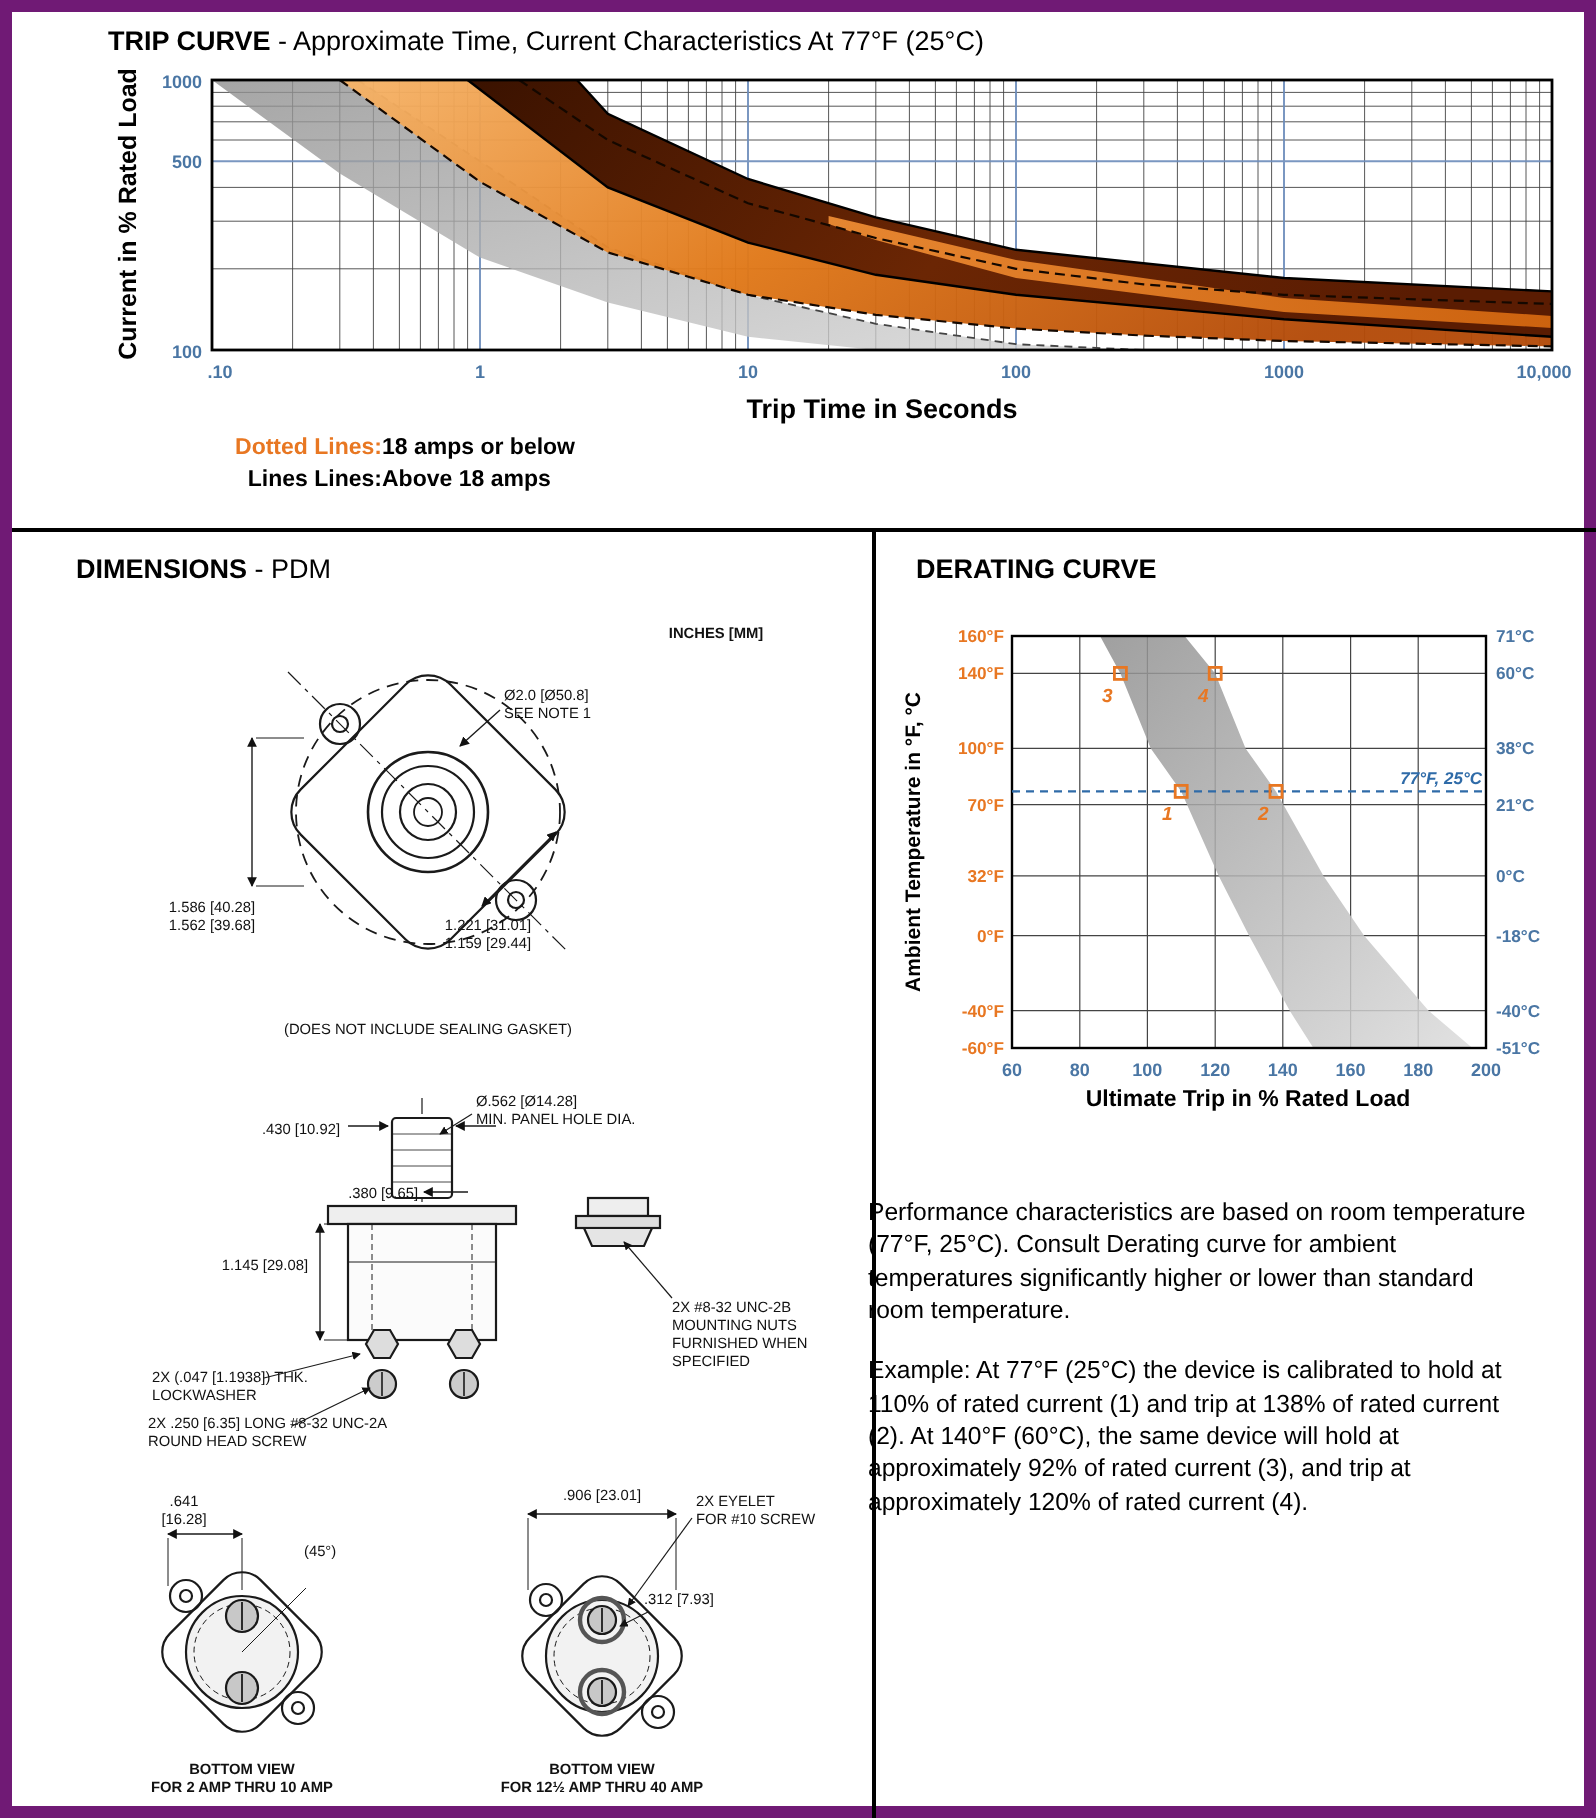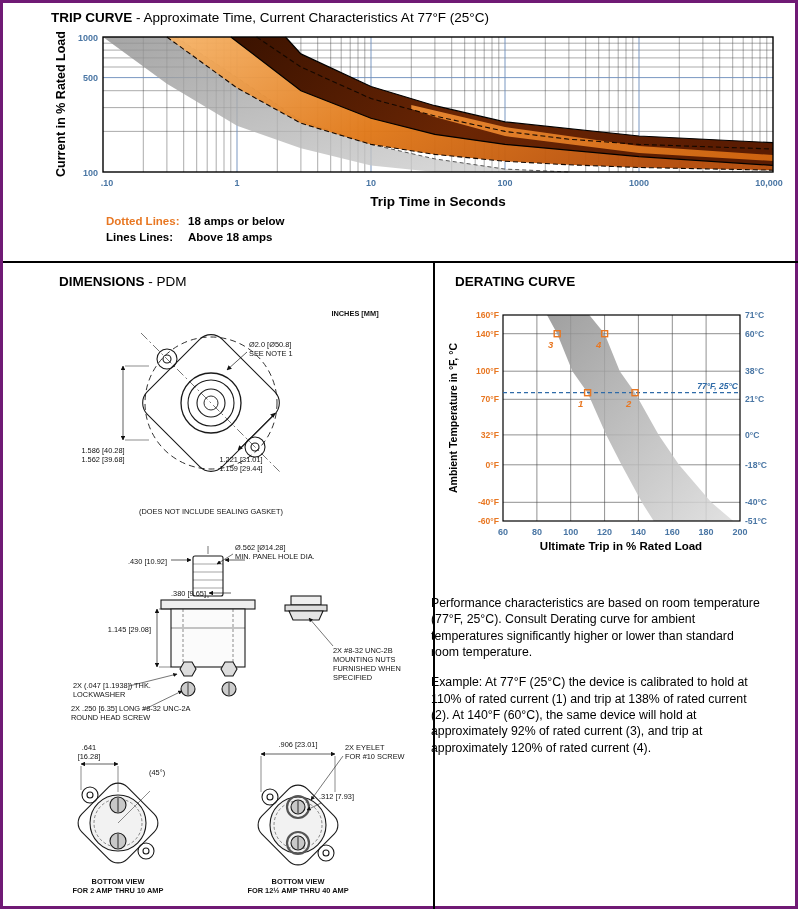--- a/index.html
+++ b/index.html
@@ -1,23 +1,23 @@
 <!DOCTYPE html>
 <html><head>
 <meta charset="utf-8">
 <style>
   * { margin:0; padding:0; box-sizing:border-box; }
   html,body { background:#fff; }
   body { width:798px; height:909px; position:relative; font-family:"Liberation Sans",sans-serif; color:#000; overflow:hidden; }
-  #page { position:absolute; inset:0; border:3px solid #701a75; background:#fff; }
+  #page { position:absolute; inset:0; border:6px solid #701a75; background:#fff; }
   .abs { position:absolute; }
   .heading { font-size:13.5px; color:#000; white-space:nowrap; }
   .heading b { font-weight:700; }
   .legrow { display:flex; font-size:11.5px; font-weight:700; line-height:16px; }
-  .leglabel { width:82px; }
+  .leglabel { width:82px;text-align:right; }
   .orange { color:#e87722; }
   .notes p { font-size:12.3px; line-height:1.33; margin-bottom:14px; }
   svg text { font-family:"Liberation Sans",sans-serif; }
   .tick { font-size:9px; font-weight:700; fill:#4a76a4; }
   .axis-title { font-size:13.5px; font-weight:700; fill:#000; }
   .dsvg text { font-size:7.4px; fill:#111; }
   .dsvg .cap { font-weight:700; }
   .mid { text-anchor:middle; }
   .endt { text-anchor:end; }
   .der-f { font-size:8.6px; font-weight:700; fill:#e87722; }
@@ -106,21 +106,21 @@
     </div>
     <div class="legrow">
       <span class="leglabel">Lines Lines:</span>
       <span>Above 18 amps</span>
     </div>
   </div>
 
   <div class="abs" style="left:0; top:258px; width:798px; border-top:2px solid #000;"></div>
   <div class="abs" style="left:430px; top:258px; height:651px; border-left:2px solid #000;"></div>
 
-  <div class="abs heading" style="left:56px; top:271px;text-align:right;">
+  <div class="abs heading" style="left:32px; top:271px;text-align:right;">
     <b>DIMENSIONS</b><span> - PDM</span>
   </div>
 
   <svg class="abs dsvg" style="left:30px; top:295px;" width="400" height="614" viewBox="0 0 400 614">
     <defs>
       <marker id="arr" viewBox="0 0 10 10" refX="9" refY="5" markerWidth="7" markerHeight="7" orient="auto-start-reverse">
         <path d="M0 0L10 5L0 10z" fill="#111"></path>
       </marker>
     </defs>
 

